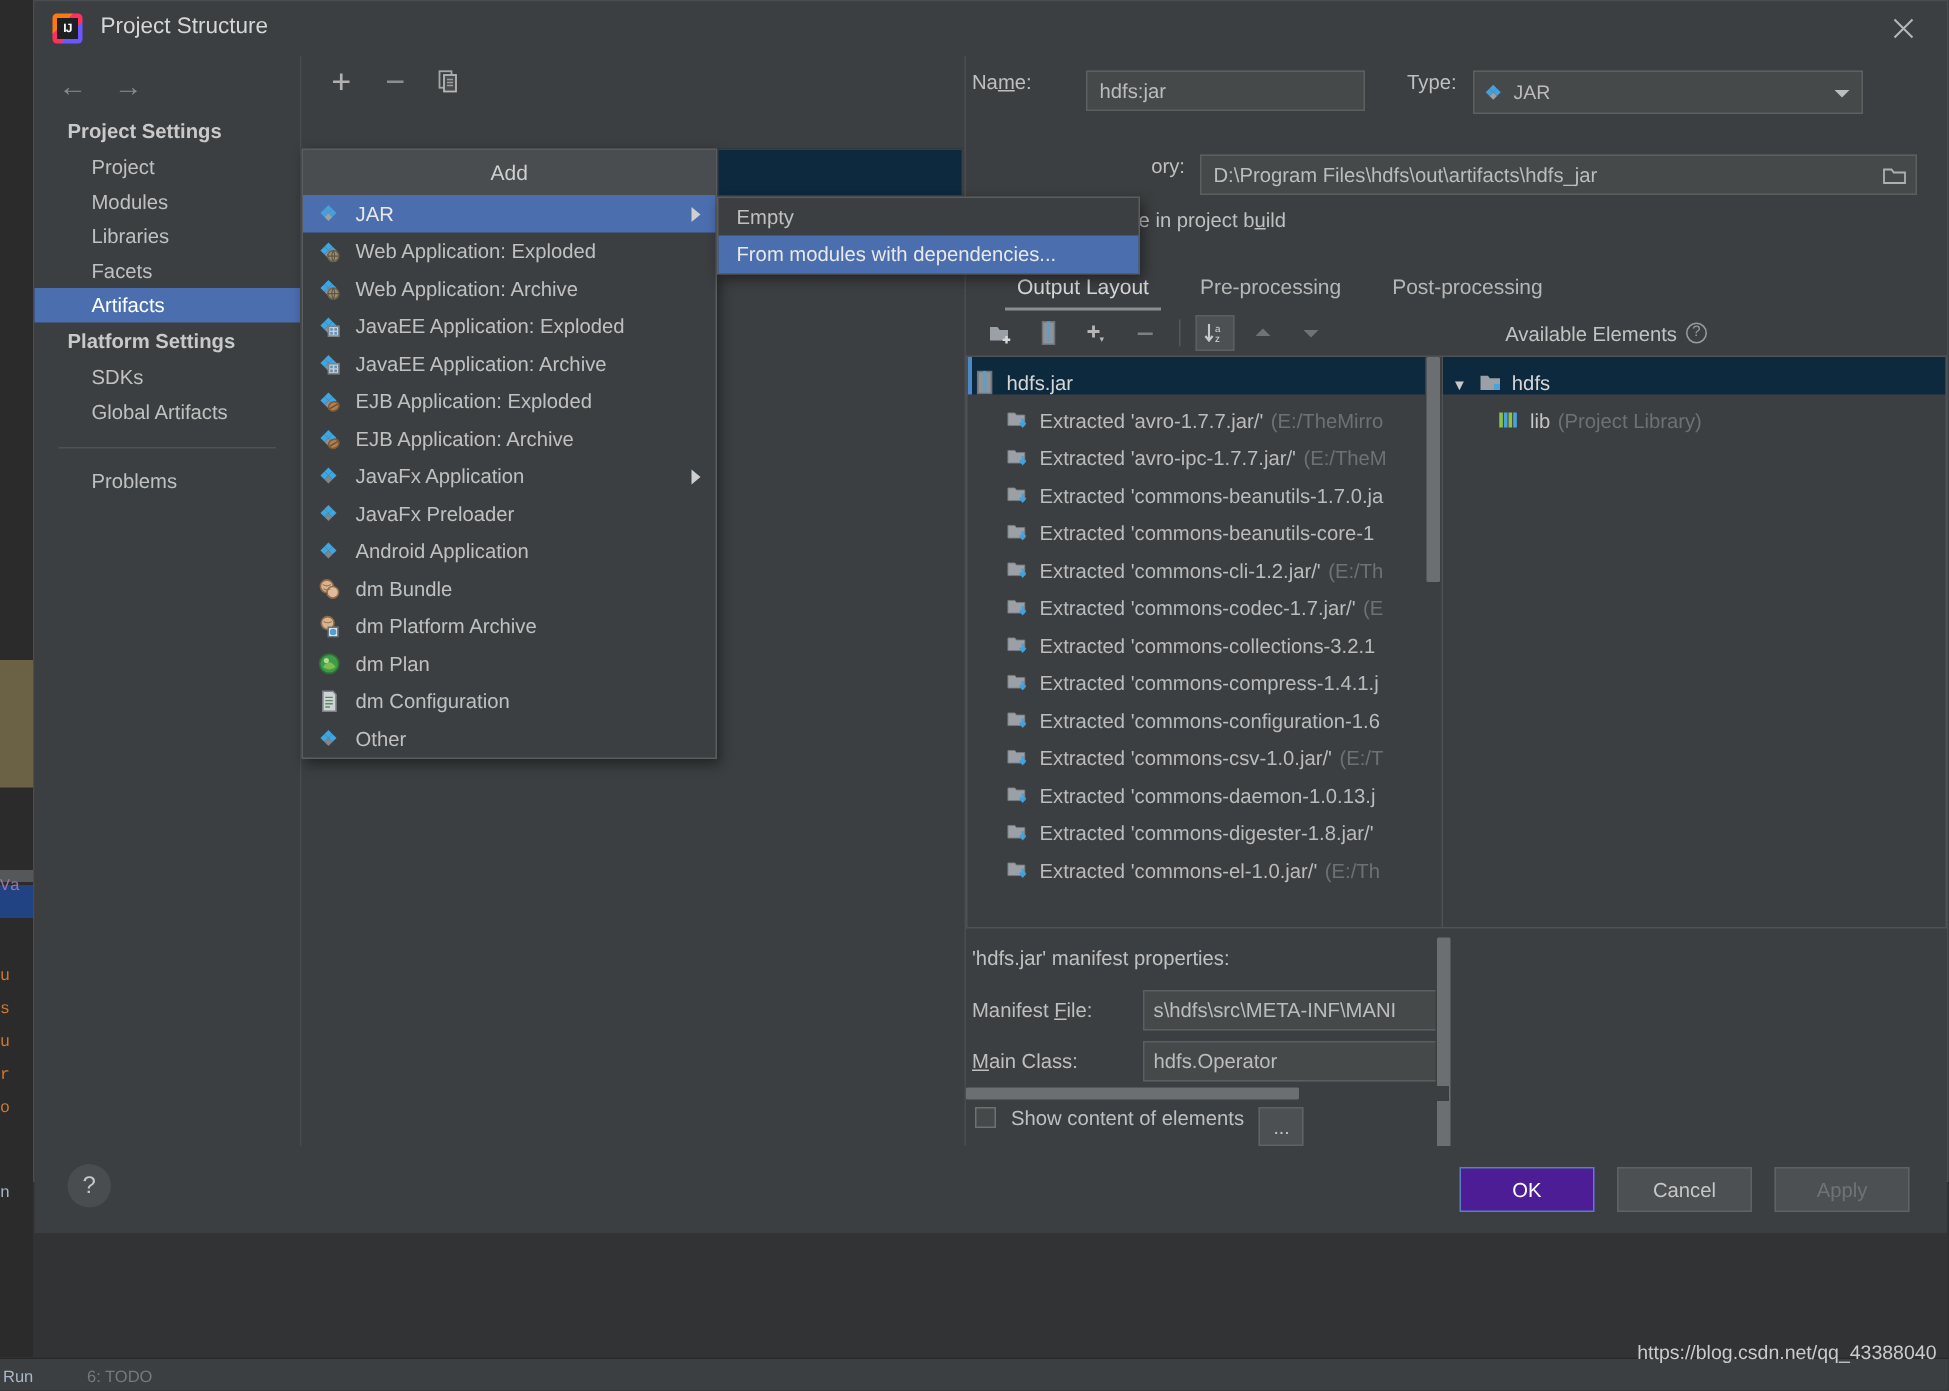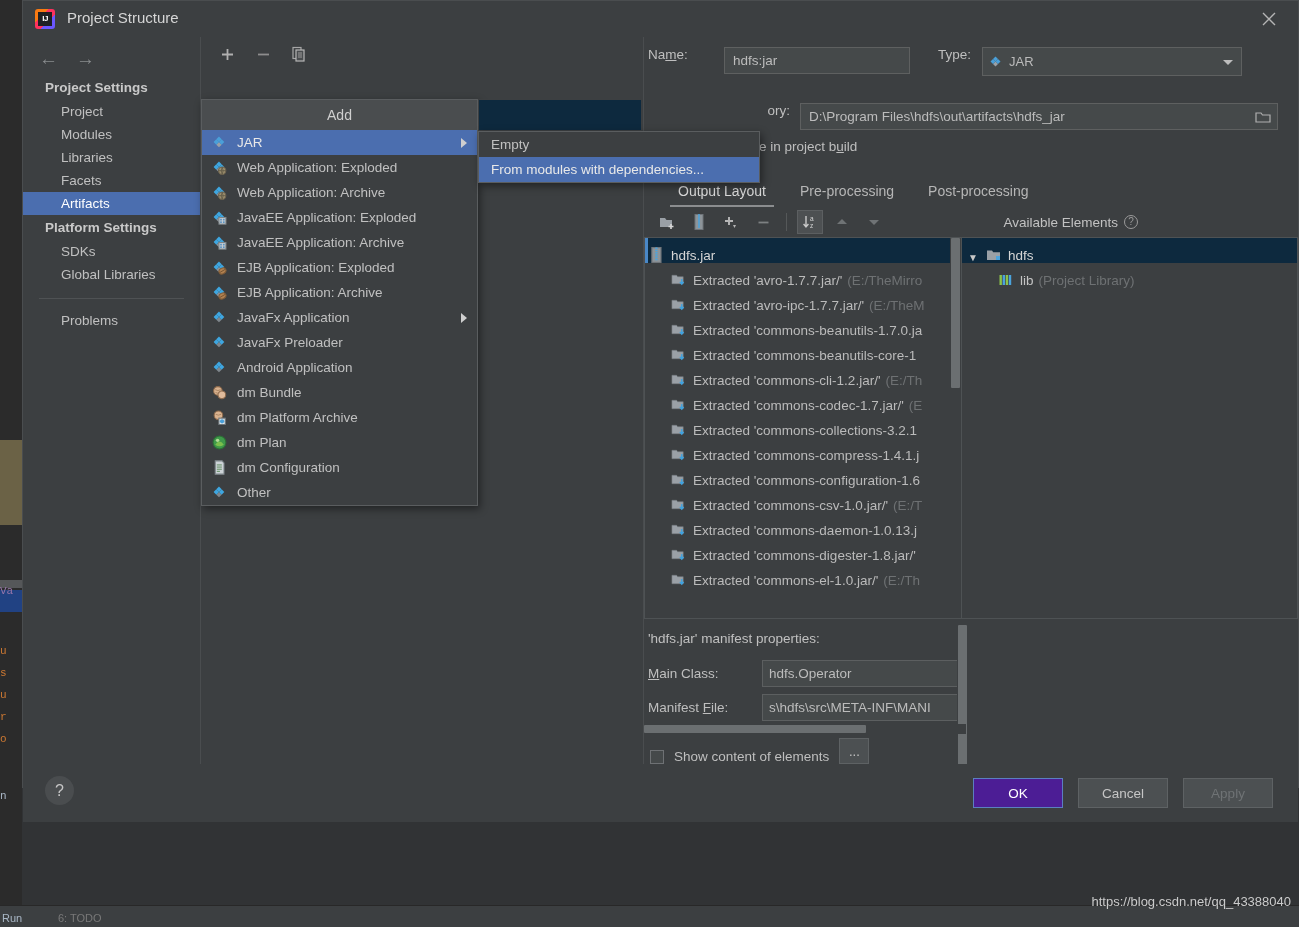--- a/index.html
+++ b/index.html
@@ -131,21 +131,21 @@
   .vscroll .thumb { position: absolute; left: 1px; width: 9px; background: #6b6f71; border-radius: 1px; }
   .hscroll { position: absolute; left: 0; bottom: 0; height: 10px; width: 100%; background: #3c3f41; }
   .hscroll .thumb { position: absolute; top: 1px; height: 8px; background: #6b6f71; border-radius: 1px; }
 
   .manifest-box { margin-top: 4px; width: 322px; position: relative; }
   .manifest-title { font-size: 13.5px; color: #c0c0c0; padding: 8px 0 10px 4px; }
   .man-row { display: flex; align-items: center; height: 34px; }
   .man-label { width: 118px; flex: 0 0 118px; font-size: 13.5px; color: #bfbfbf; padding-left: 4px; }
   .man-input { flex: 1 1 auto; height: 27px; background: #45494a; border: 1px solid #5c5f60; color: #bcbcbc; font-size: 13.5px; padding: 0 6px; line-height: 25px; overflow: hidden; white-space: nowrap; }
 
-  .show-content-row { display: flex; align-items: flex-end; gap: 10px; padding-left: 6px; margin-top: 14px; }
+  .show-content-row { display: flex; align-items: flex-start; gap: 10px; padding-left: 6px; margin-top: 14px; }
   .ellipsis-btn { width: 30px; height: 26px; background: #4c5052; border: 1px solid #5e6264; color: #c4c4c4; font-size: 13px; display: flex; align-items: center; justify-content: center; cursor: pointer; }
 
   
   .menu-pop {
     position: absolute; left: 178px; top: 62px; width: 277px;
     background: #3c3f41; border: 1px solid #5a5d5f; z-index: 40;
     box-shadow: 2px 3px 8px rgba(0,0,0,0.45);
   }
   .menu-header { height: 30px; background: #4a4d4f; color: #cfcfcf; font-size: 14px; display: flex; align-items: center; justify-content: center; }
   .menu-item { height: 25px; display: flex; align-items: center; padding-left: 10px; font-size: 13.5px; color: #c0c0c0; cursor: pointer; position: relative; }
@@ -223,21 +223,21 @@
 
       <div class="side-group">Project Settings</div>
       <div class="side-item">Project</div>
       <div class="side-item">Modules</div>
       <div class="side-item">Libraries</div>
       <div class="side-item">Facets</div>
       <div class="side-item selected">Artifacts</div>
 
       <div class="side-group">Platform Settings</div>
       <div class="side-item">SDKs</div>
-      <div class="side-item">Global Libraries</div>
+      <div class="side-item">Global Artifacts</div>
 
       <div class="side-sep"></div>
       <div class="side-item">Problems</div>
     </div>
 
     <div class="center-col">
       <div class="mini-toolbar">
         <div class="tb-btn">
           <svg width="15" height="15" viewBox="0 0 15 15">
               <path d="M7.5 2 V13 M2 7.5 H13" stroke="#b0b0b0" stroke-width="1.8"></path>
@@ -492,27 +492,27 @@
             <span style="color:#c4c4c4;">lib</span>
             <span class="path-dim">(Project Library)</span>
           </div>
         </div>
       </div>
 
       <div class="manifest-box">
         <div class="manifest-title">'hdfs.jar' manifest properties:</div>
 
         <div class="man-row">
+          <span class="man-label">Manifest <u>F</u>ile:</span>
+          <div class="man-input">s\hdfs\src\META-INF\MANI</div>
+        </div>
+
+        <div class="man-row">
           <span class="man-label"><u>M</u>ain Class:</span>
           <div class="man-input">hdfs.Operator</div>
-        </div>
-
-        <div class="man-row">
-          <span class="man-label">Manifest <u>F</u>ile:</span>
-          <div class="man-input">s\hdfs\src\META-INF\MANI</div>
         </div>
 
 
         <div class="vscroll" style="right:-2px;top:0;height:190px;">
           <div class="thumb" style="top:2px;height:170px;"></div>
         </div>
         <div class="hscroll" style="bottom:-10px;width:322px;">
           <div class="thumb" style="left:0;width:222px;"></div>
         </div>
       </div>

